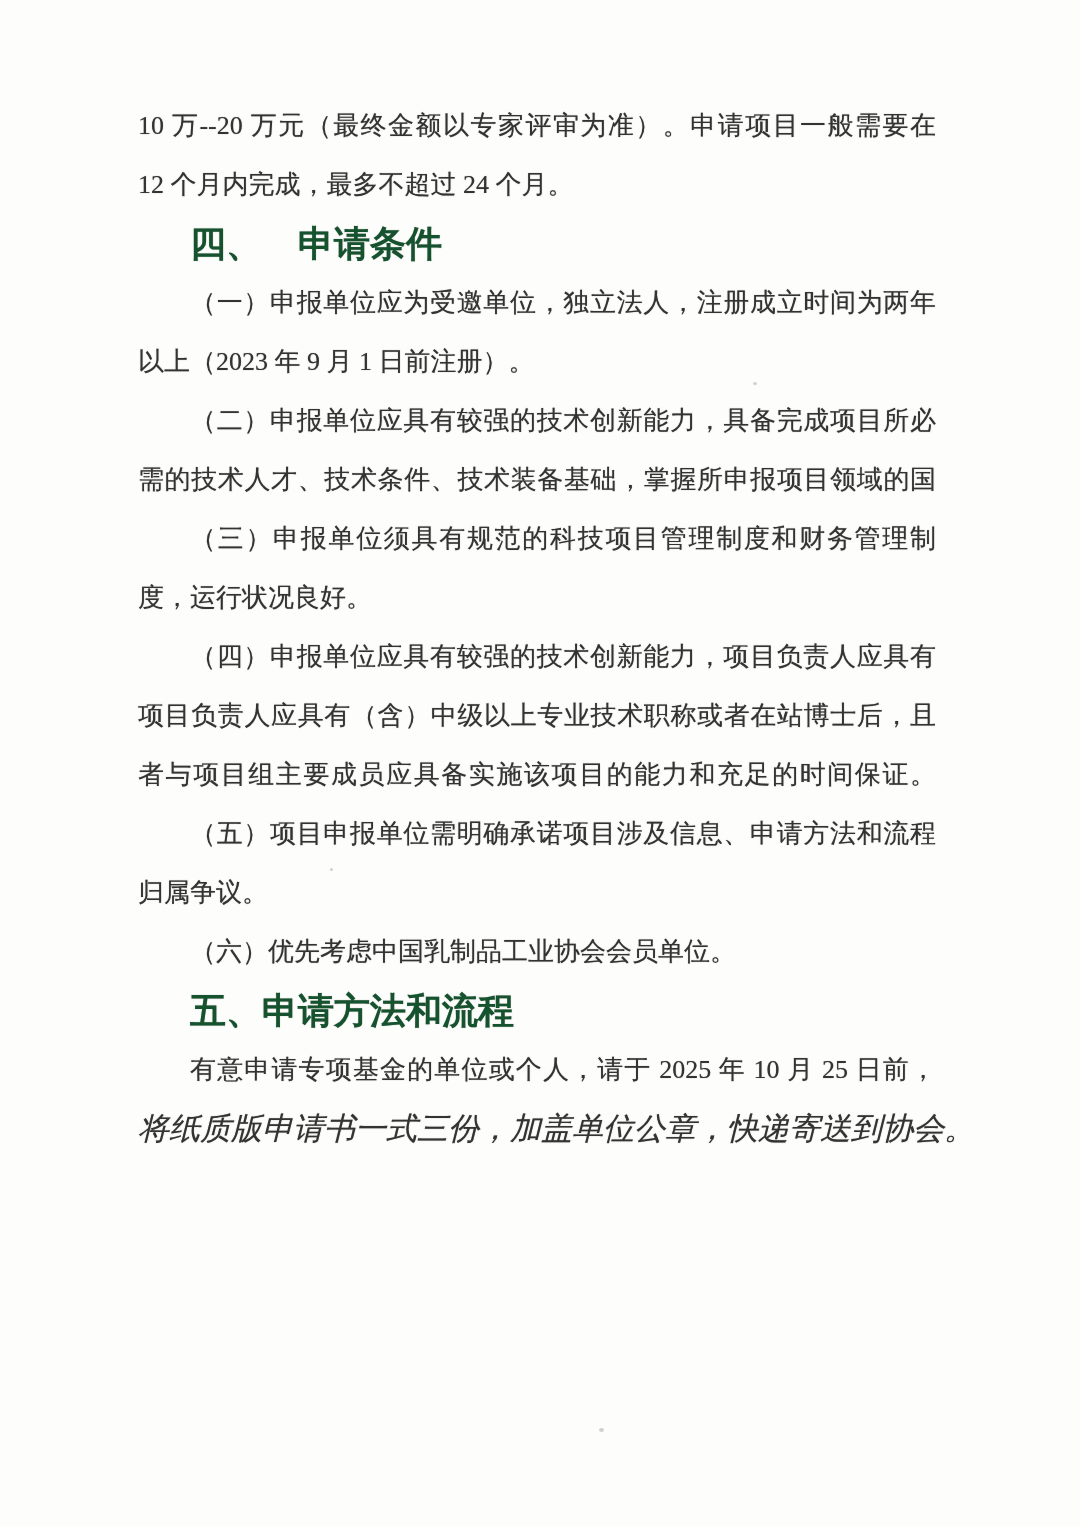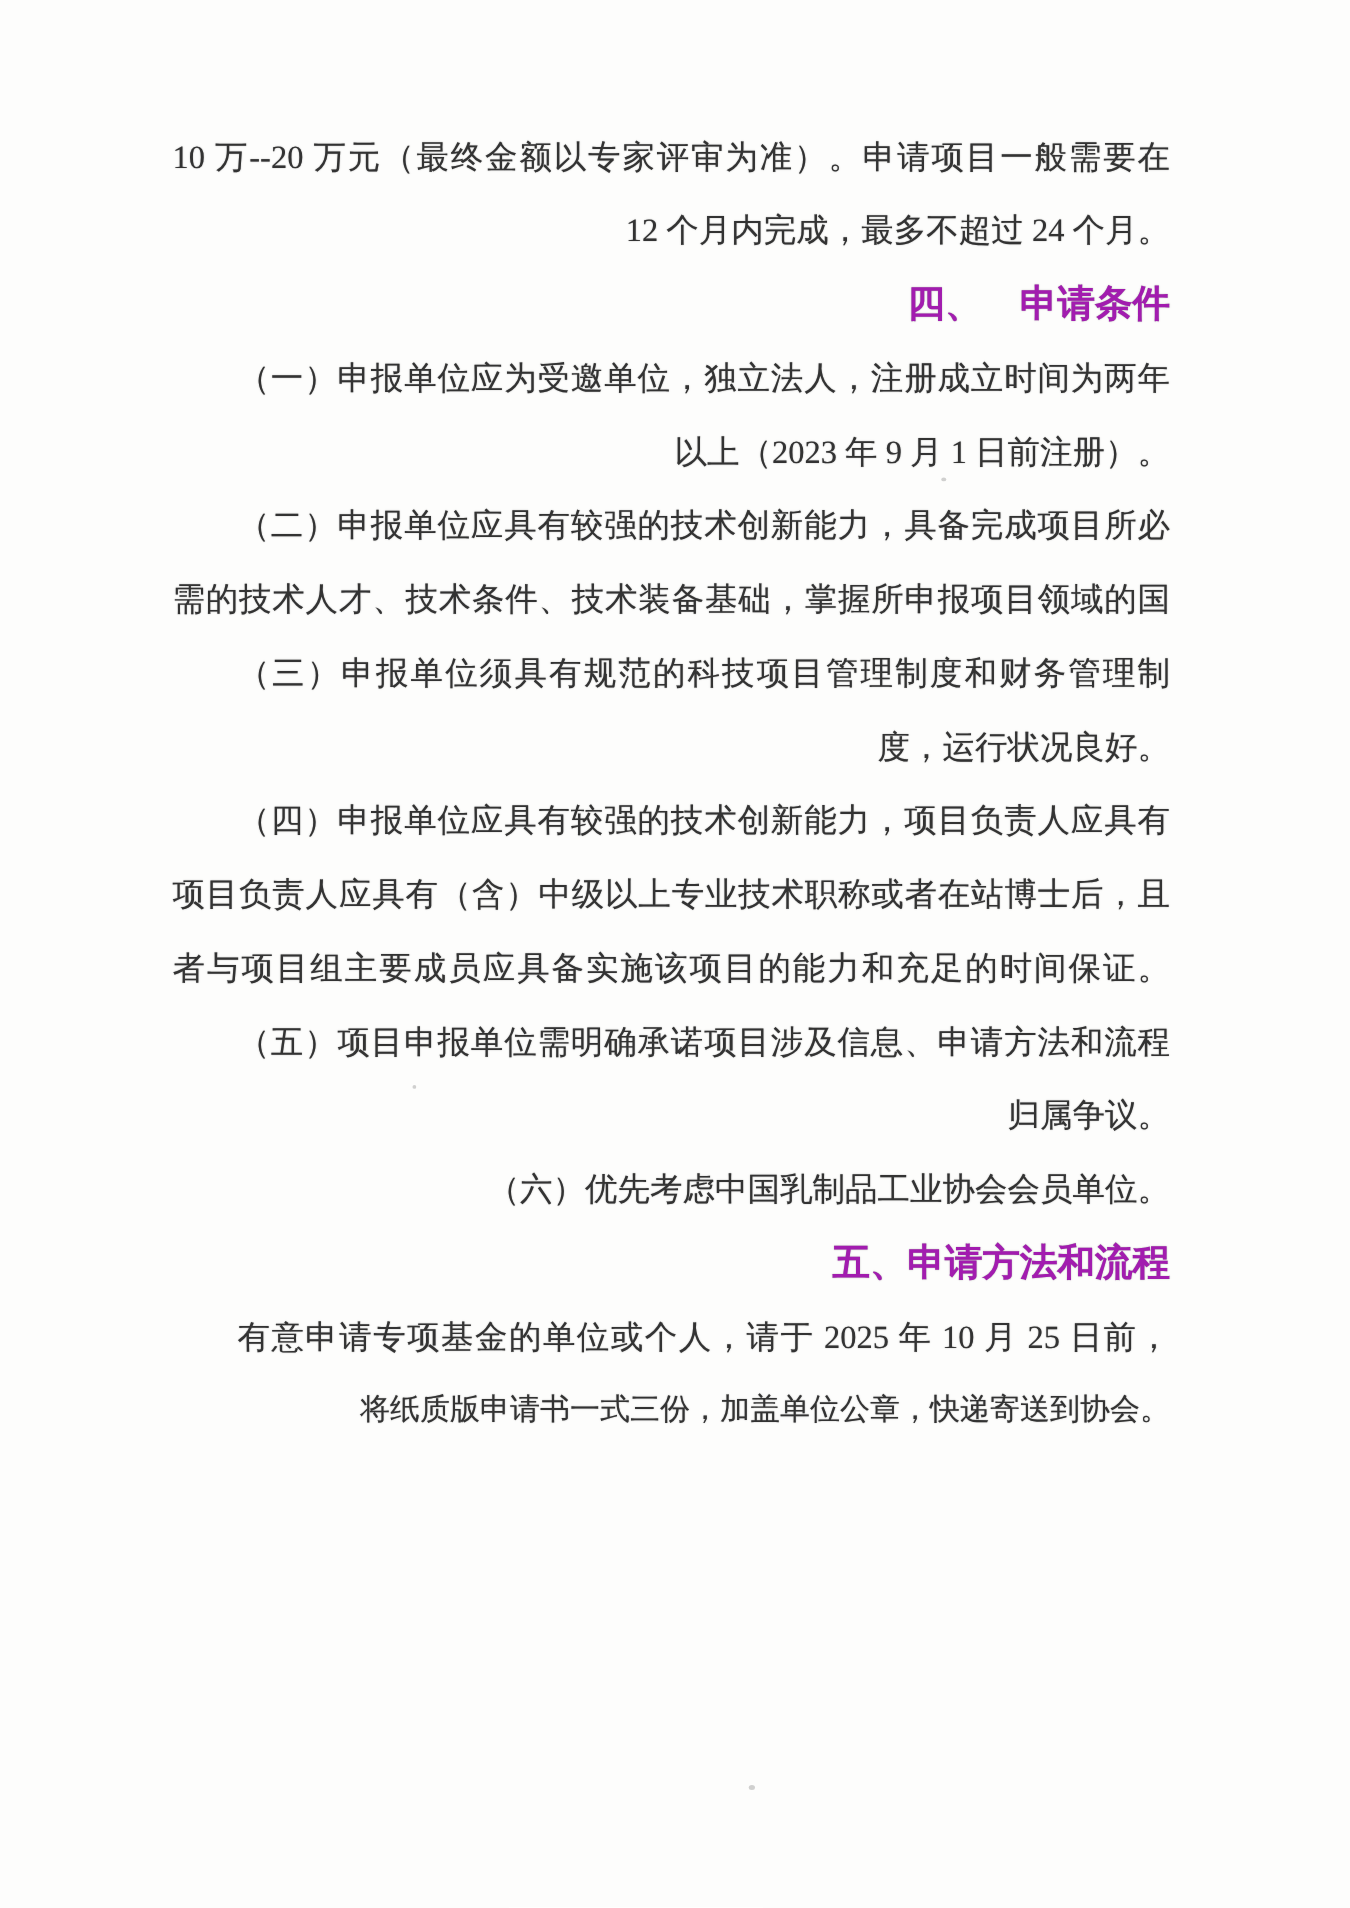--- a/index.html
+++ b/index.html
@@ -22,39 +22,40 @@
     width: 798px;
   }
   .line {
     font-family: "Liberation Serif", serif;
     font-size: 26px;
     color: #333333;
     line-height: 59px;
     height: 59px;
     white-space: nowrap;
     text-shadow: 0 0 1px rgba(50,50,50,0.55);
-    text-align: right;
+    text-align: left;
   }
   .fill {
     white-space: normal;
     text-align: justify;
     text-align-last: justify;
   }
   .ind {
     text-indent: 52px;
   }
   .heading {
     font-family: "Liberation Sans", sans-serif;
     font-weight: 700;
-    font-size: 30px;
-    color: #a21caf;
+    font-size: 36px;
+    color: #14532d;
     text-shadow: 0 0 1px rgba(45,45,45,0.5);
   }
   .small {
-    font-size: 24px;
+    font-size: 31px;
+    font-style: italic;
   }
   .speck {
     position: absolute;
     border-radius: 50%;
     background: #9a9a9a;
     opacity: 0.45;
   }
 </style>
 </head>
 <body>

